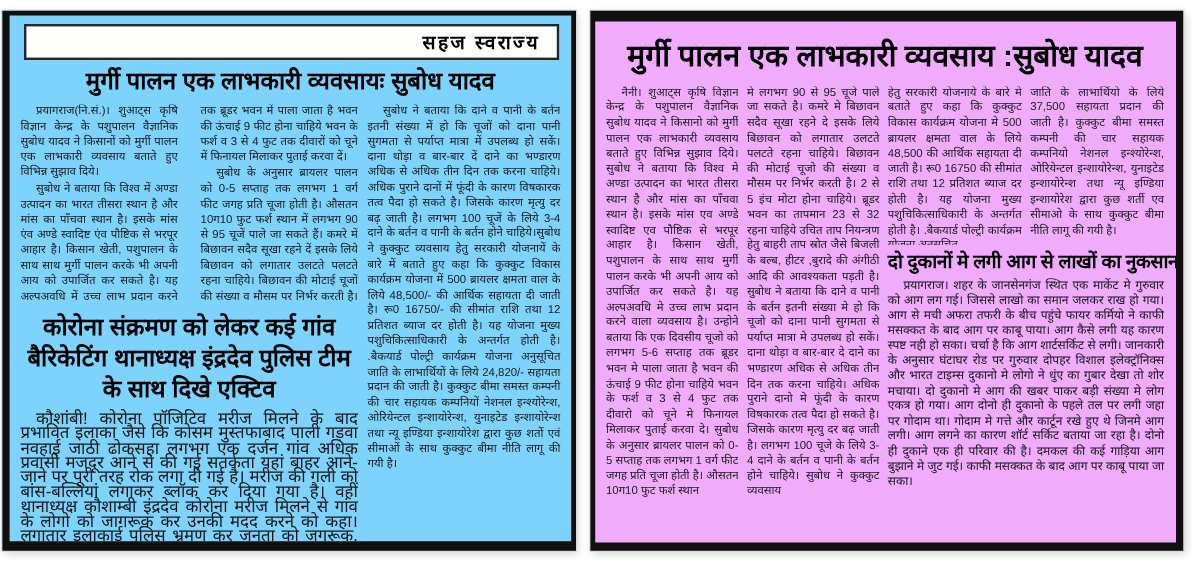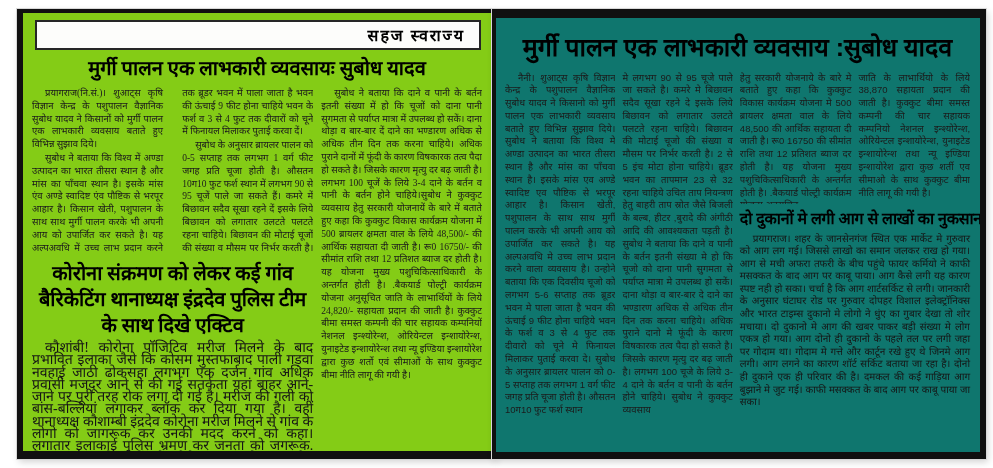--- a/index.html
+++ b/index.html
@@ -8,29 +8,28 @@
     background:#ffffff;
     font-family:"Liberation Sans","DejaVu Sans",sans-serif;
   }
   .page{position:absolute;inset:0;}
   .clip{
     position:absolute;box-sizing:border-box;overflow:hidden;
     color:#1b1b1b;
     box-shadow:0 0 0 1px #d8d8d8, 2px 3px 7px rgba(0,0,0,0.18);
   }
   .clip-left{
-    left:17px;top:9px;width:478px;height:450px;
-    background:#84cc16;
+    left:2px;top:9px;width:478px;height:450px;
+    background:#7dd3fc;
     border:4px solid #101010;border-left-width:6px;border-bottom-width:8px;
     padding:5px 9px 4px 9px;
-    font-family:Liberation Serif, serif;
   }
   .clip-right{
     left:492px;top:9px;width:494px;height:450px;
-    background:#0f766e;
+    background:#f0abfc;
     border:4px solid #101010;border-top-width:9px;border-right-width:6px;border-bottom-width:7px;
     padding:4px 10px 4px 9px;
   }
   .masthead{
     border:2px solid #262626;height:26px;margin:2px 1px 5px 3px;
     display:flex;align-items:center;justify-content:flex-end;
     padding-right:14px;background:#fdfdfb;
   }
   .masthead-title{font-weight:bold;font-size:16px;letter-spacing:2px;color:#000;}
   .headline{
@@ -95,21 +94,21 @@
       </div>
       <div class="col r-col">
         <p class="para">मे लगभग 90 से 95 चूजे पाले जा सकते है। कमरे मे बिछावन सदैव सूखा रहने दे इसके लिये बिछावन को लगातार उलटते पलटते रहना चाहिये। बिछावन की मोटाई चूजो की संख्या व मौसम पर निर्भर करती है। 2 से 5 इंच मोटा होना चाहिये। ब्रूडर भवन का तापमान 23 से 32 रहना चाहिये उचित ताप नियन्त्रण हेतु बाहरी ताप स्रोत जैसे बिजली के बल्ब, हीटर ,बुरादे की अंगीठी आदि की आवश्यकता पड़ती है। सुबोध ने बताया कि दाने व पानी के बर्तन इतनी संख्या मे हो कि चूजो को दाना पानी सुगमता से पर्याप्त मात्रा मे उपलब्ध हो सकें। दाना थोड़ा व बार-बार दे दाने का भण्डारण अधिक से अधिक तीन दिन तक करना चाहिये। अधिक पुराने दानो मे फूंदी के कारण विषकारक तत्व पैदा हो सकते है। जिसके कारण मृत्यु दर बढ़ जाती है। लगभग 100 चूजे के लिये 3-4 दाने के बर्तन व पानी के बर्तन होने चाहिये। सुबोध ने कुक्कुट व्यवसाय</p>
       </div>
       <div class="r-main">
         <div class="r-cols">
           <div class="col">
             <p class="para">हेतु सरकारी योजनाये के बारे मे बताते हुए कहा कि कुक्कुट विकास कार्यक्रम योजना मे 500 ब्रायलर क्षमता वाल के लिये 48,500 की आर्थिक सहायता दी जाती है। रू0 16750 की सीमांत राशि तथा 12 प्रतिशत ब्याज दर होती है। यह योजना मुख्य पशुचिकित्साधिकारी के अन्तर्गत होती है। .बैकयार्ड पोल्ट्री कार्यक्रम योजना अनुसूचित</p>
           </div>
           <div class="col">
-            <p class="para">जाति के लाभार्थियो के लिये 38,870 सहायता प्रदान की जाती है। कुक्कुट बीमा समस्त कम्पनी की चार सहायक कम्पनियो नेशनल इन्श्योरेन्श, ओरियेन्टल इन्शायोरेन्श, युनाइटेड इन्शायोरेन्श तथा न्यू इण्डिया इन्शायोरेश द्वारा कुछ शर्ती एव सीमाओ के साथ कुक्कुट बीमा नीति लागू की गयी है।</p>
+            <p class="para">जाति के लाभार्थियो के लिये 37,500 सहायता प्रदान की जाती है। कुक्कुट बीमा समस्त कम्पनी की चार सहायक कम्पनियो नेशनल इन्श्योरेन्श, ओरियेन्टल इन्शायोरेन्श, युनाइटेड इन्शायोरेन्श तथा न्यू इण्डिया इन्शायोरेश द्वारा कुछ शर्ती एव सीमाओ के साथ कुक्कुट बीमा नीति लागू की गयी है।</p>
           </div>
         </div>
         <h2 class="subhead r-subhead">दो दुकानों मे लगी आग से लाखों का नुकसान</h2>
         <p class="subarticle r-subarticle indent">प्रयागराज। शहर के जानसेनगंज स्थित एक मार्केट मे गुरुवार को आग लग गई। जिससे लाखो का समान जलकर राख हो गया। आग से मची अफरा तफरी के बीच पहुंचे फायर कर्मियो ने काफी मसक्कत के बाद आग पर काबू पाया। आग कैसे लगी यह कारण स्पष्ट नही हो सका। चर्चा है कि आग शार्टसर्किट से लगी। जानकारी के अनुसार घंटाघर रोड पर गुरुवार दोपहर विशाल इलेक्ट्रॉनिक्स और भारत टाइम्स दुकानो मे लोगो ने धुंए का गुबार देखा तो शोर मचाया। दो दुकानो मे आग की खबर पाकर बड़ी संख्या मे लोग एकत्र हो गया। आग दोनो ही दुकानो के पहले तल पर लगी जहा पर गोदाम था। गोदाम मे गत्ते और कार्टून रखे हुए थे जिनमे आग लगी। आग लगने का कारण शॉर्ट सर्किट बताया जा रहा है। दोनो ही दुकाने एक ही परिवार की है। दमकल की कई गाड़िया आग बुझाने मे जुट गई। काफी मसक्कत के बाद आग पर काबू पाया जा सका।</p>
       </div>
     </div>
   </section>
 
 </div>
 

